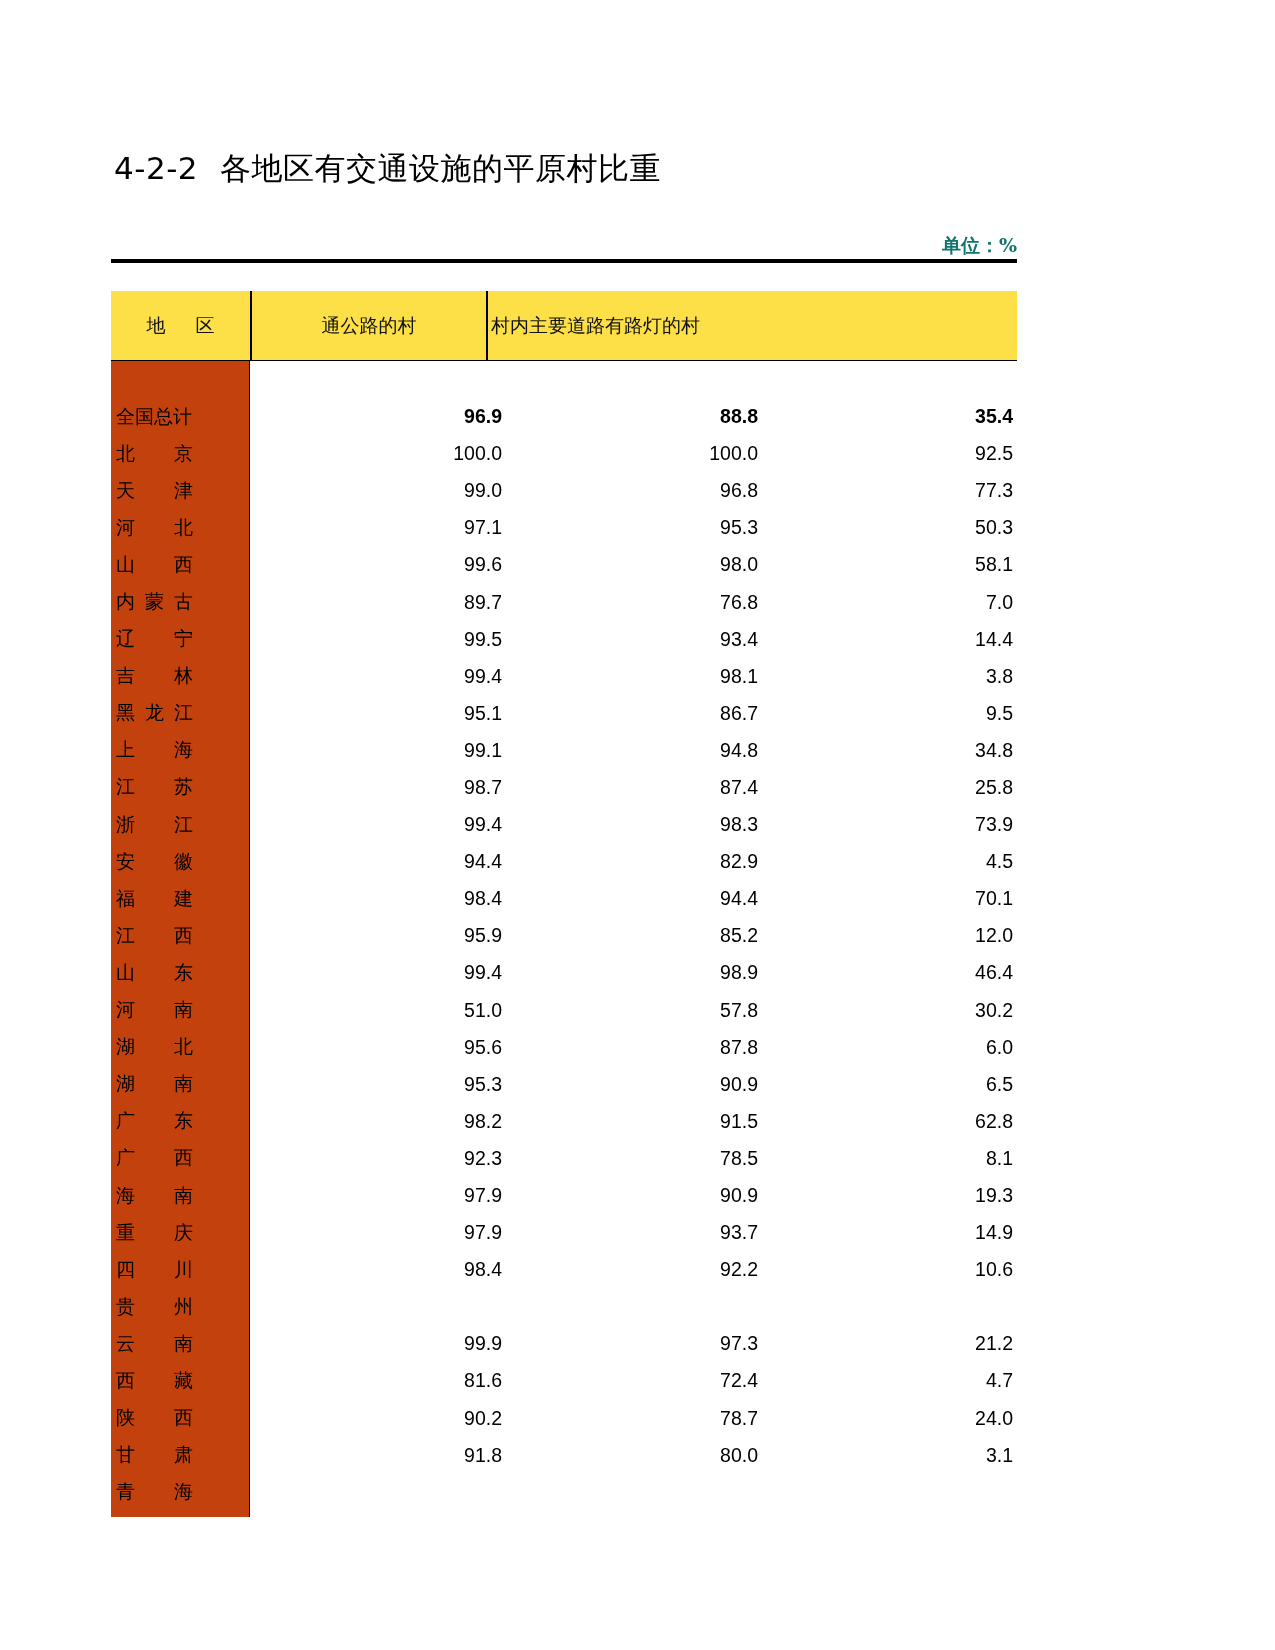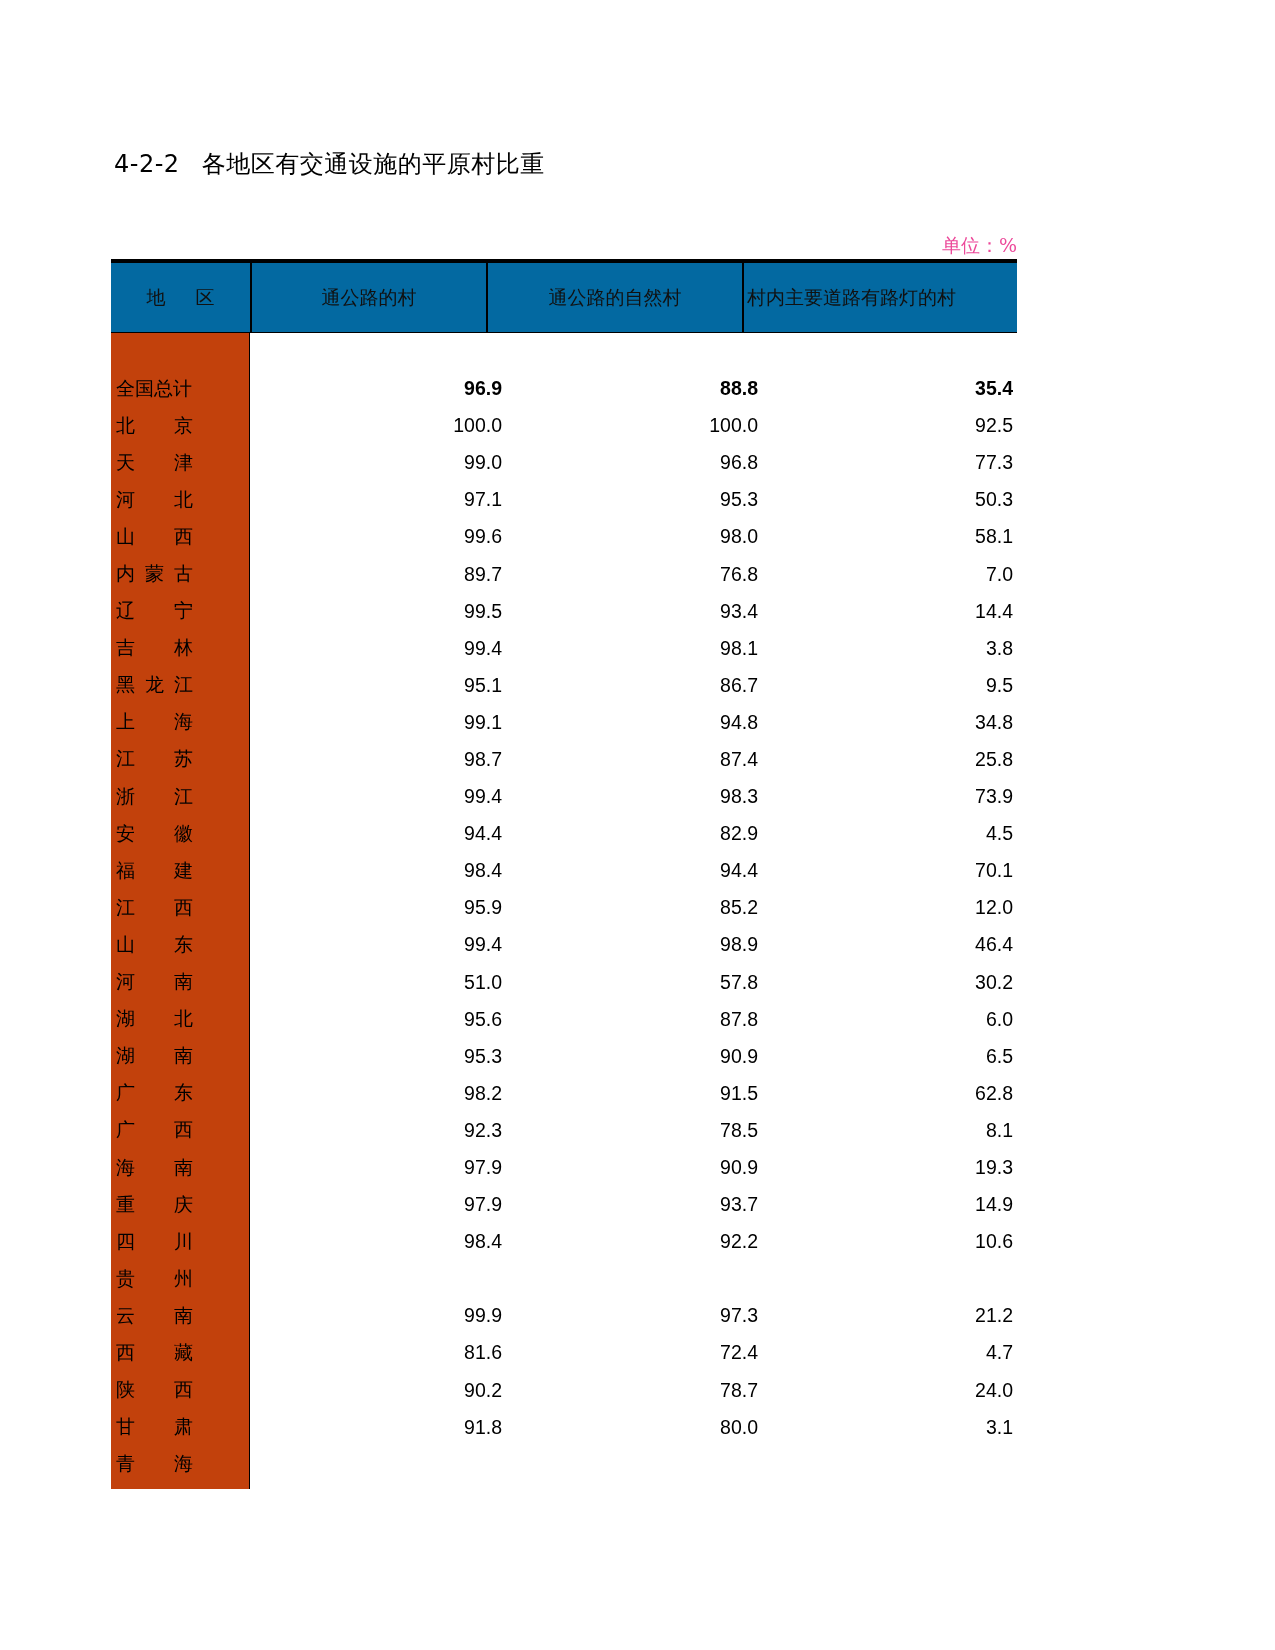--- a/index.html
+++ b/index.html
@@ -1,24 +1,24 @@
 <!DOCTYPE html>
 <html><head>
   <meta charset="utf-8">
   <style>
     html, body { margin: 0; padding: 0; background: #ffffff; }
     body { width: 1275px; height: 1650px; position: relative; overflow: hidden;
            font-family: "DejaVu Sans", sans-serif; color: #000; }
-    .title { position: absolute; left: 114px; top: 148px; font-size: 24px; white-space: nowrap; letter-spacing: 0.5px; }
+    .title { position: absolute; left: 114px; top: 148px; font-size: 31px; white-space: nowrap; letter-spacing: 0.5px; }
     .title .num { font-family: "DejaVu Sans", sans-serif; margin-right: 22px; }
     .title .txt { font-family: "DejaVu Serif", serif; }
-    .unit { position: absolute; right: 258px; top: 233px; font-family: "DejaVu Serif", serif; font-size: 19px; color: #ec4899; }
+    .unit { position: absolute; right: 258px; top: 233px; font-family: "DejaVu Serif", serif; font-size: 19px; color: #0f766e; font-weight: bold; }
     .table { position: absolute; left: 111px; top: 259px; width: 906px; }
     .topline { height: 4px; background: #000; }
-    .header { display: flex; height: 69px; background: #0369a1; border-bottom: 1px solid #000; }
+    .header { display: flex; height: 69px; background: #fde047; border-bottom: 1px solid #000; margin-top: 28px; }
     .hcell { display: flex; align-items: center; justify-content: center; font-family: "DejaVu Serif", serif; font-size: 19px; color: #111; box-sizing: border-box; }
     .hcell + .hcell { border-left: 2px solid #000; }
     .c0 { width: 139px; } .c1 { width: 236px; } .c2 { width: 256px; } .c3 { width: 217px; }
     .hcell.c0 span { letter-spacing: 30px; margin-right: -30px; }
     .body { position: relative; display: flex; }
     .regioncol { width: 139px; background: #c2410c; border-right: 1px solid #000; box-sizing: border-box; padding-top: 37px; padding-bottom: 6px; }
     .datacol { flex: 1; padding-top: 37px; }
     .row { height: 37.1px; display: flex; align-items: center; }
     .rname { font-family: "DejaVu Serif", serif; font-size: 19px; padding-left: 5px; width: 134px; box-sizing: border-box; display: flex; justify-content: space-between; padding-right: 52px; }
     .rname.total { justify-content: flex-start; padding-right: 0; letter-spacing: 0; }
@@ -36,23 +36,20 @@
 
 <div class="table">
   <div class="topline"></div>
   <div class="header">
     <div class="hcell c0">
         <span>地区</span>
       </div>
     <div class="hcell c1">
         <span>通公路的村</span>
       </div>
-    <div class="hcell c2">
-        <span>通公路的自然村</span>
-      </div>
     <div class="hcell c3">
         <span>村内主要道路有路灯的村</span>
       </div>
   </div>
   <div class="body">
     <div class="regioncol" id="regioncol">
         <div class="row">
           <div class="rname total">
             <span>全国总计</span>
           </div>

